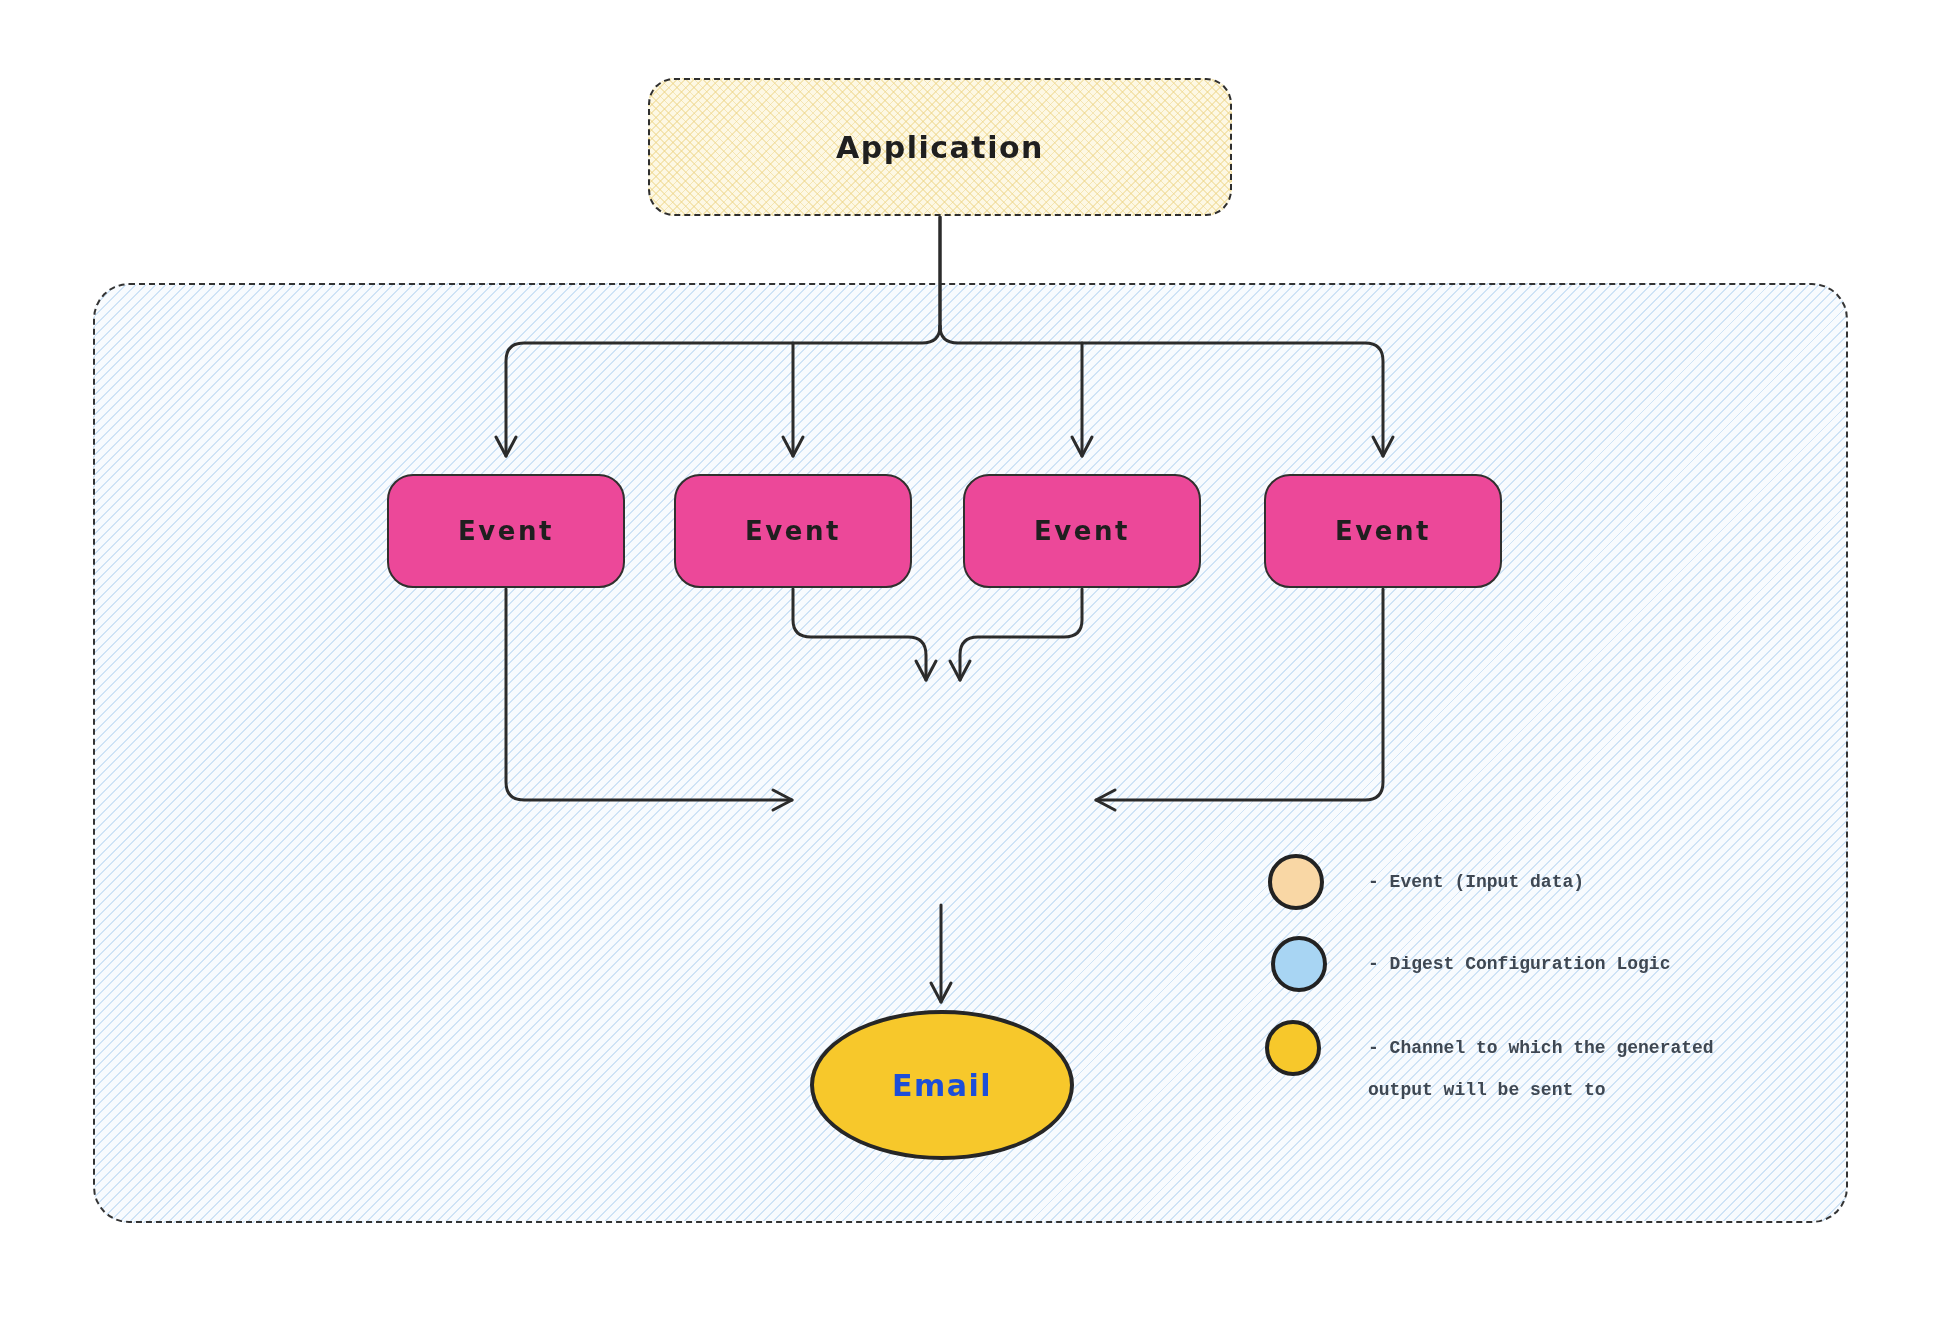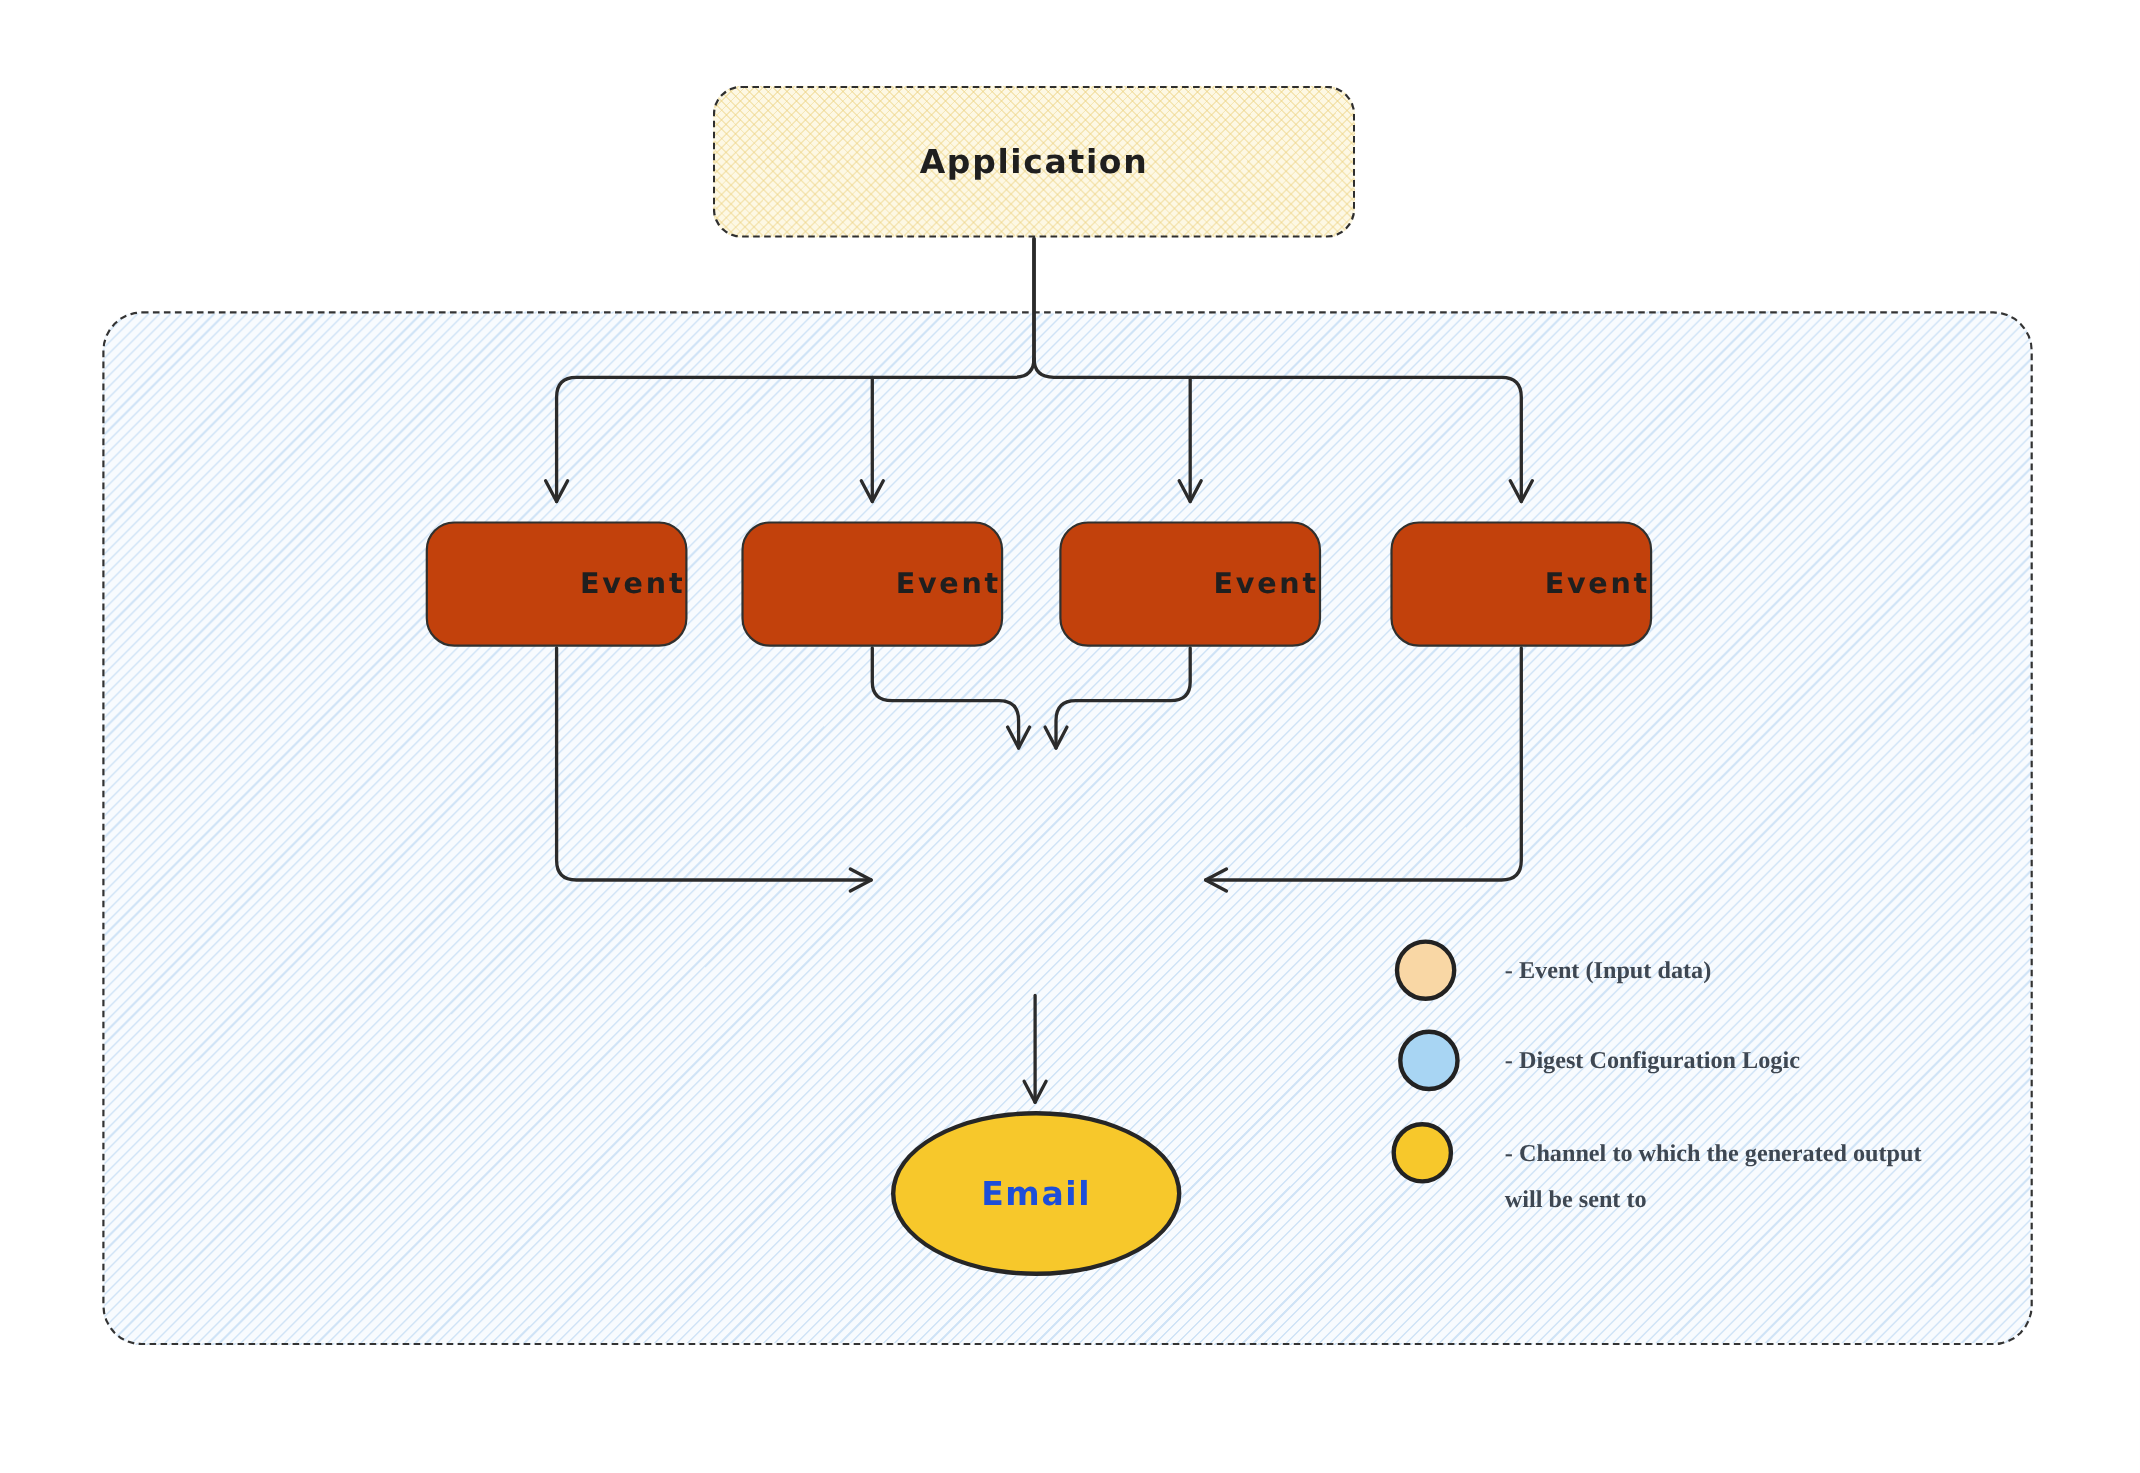--- a/index.html
+++ b/index.html
@@ -46,22 +46,22 @@
     font-size:30px;font-weight:bold;color:#1f1f1f;letter-spacing:1.5px;
   }
 
   
   .event-box{
     position:absolute;
     top:474px;width:238px;height:114px;
     box-sizing:border-box;
     border:2.5px solid #30302e;
     border-radius:26px;
-    background:#c2410c;
-    display:flex;align-items:center;justify-content:flex-end;
+    background:#ec4899;
+    display:flex;align-items:center;justify-content:center;
     z-index:2;
   }
   .event-1{left:387px;}
   .event-2{left:674px;}
   .event-3{left:963px;}
   .event-4{left:1264px;}
   .event-label{
     font-size:26px;font-weight:bold;color:#1f1f1f;letter-spacing:2.5px;
   }
 
@@ -106,22 +106,22 @@
   .legend-swatch{
     position:absolute;width:56px;height:56px;
     box-sizing:border-box;border:4px solid #222222;border-radius:50%;
     z-index:2;
   }
   .sw-event{left:1268px;top:854px;background:#f9d7a5;}
   .sw-digest{left:1271px;top:936px;background:#a8d5f3;}
   .sw-channel{left:1265px;top:1020px;background:#f7c82b;}
   .legend-text{
     position:absolute;left:1368px;
-    font-family:Liberation Serif, serif;
-    font-size:22px;font-weight:bold;color:#3e4752;line-height:42px;
+    font-family:Liberation Mono, monospace;
+    font-size:18px;font-weight:bold;color:#3e4752;line-height:42px;
     z-index:2;
   }
   .lt-1{top:861px;}
   .lt-2{top:943px;}
   .lt-3{top:1027px;width:414px;}
 </style>
 </head>
 <body>
 
 <div class="canvas">

